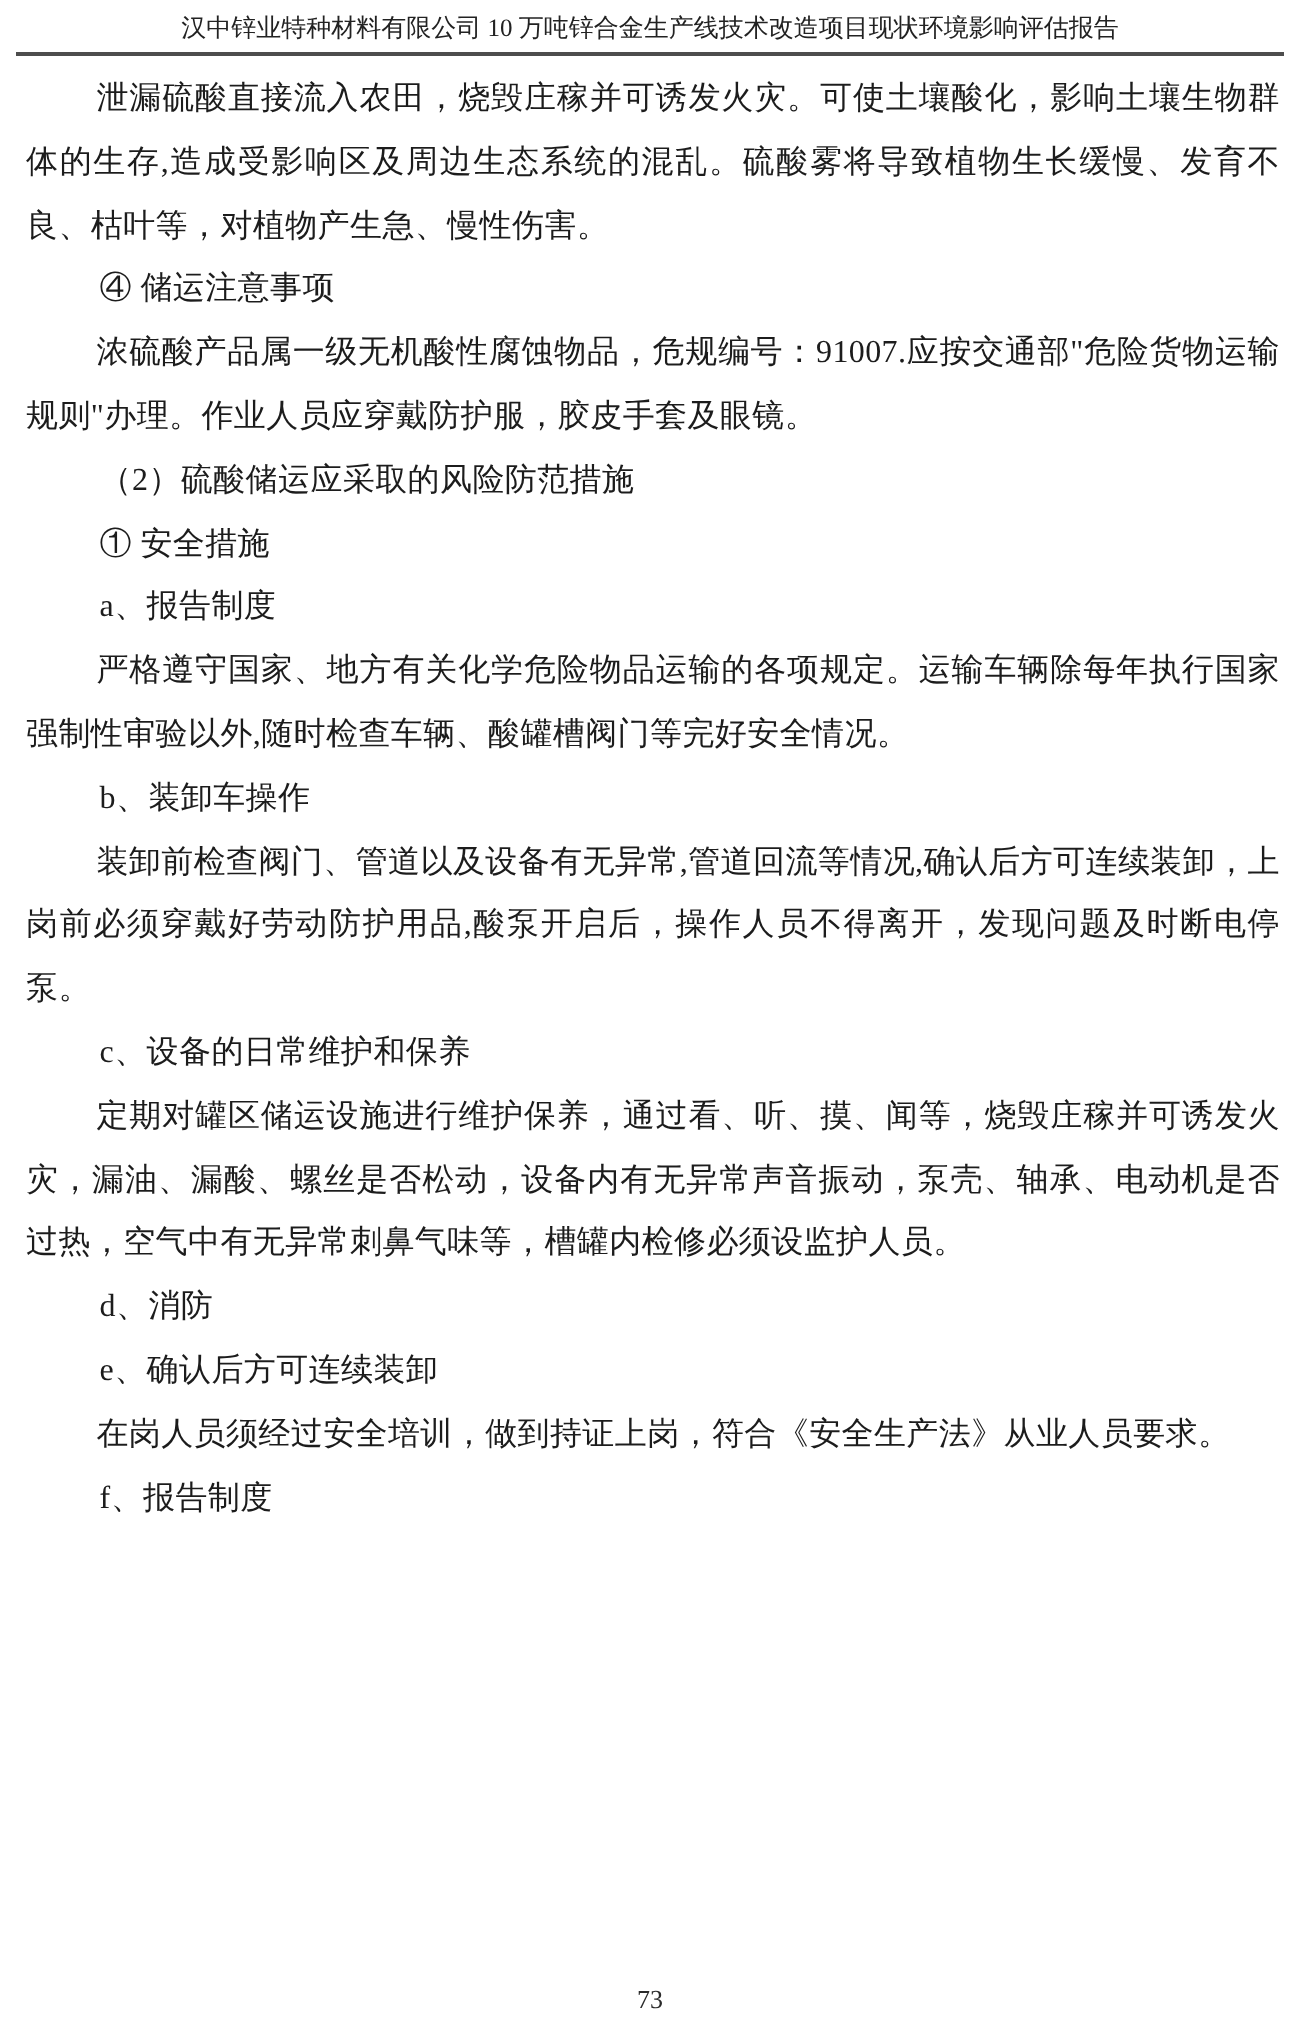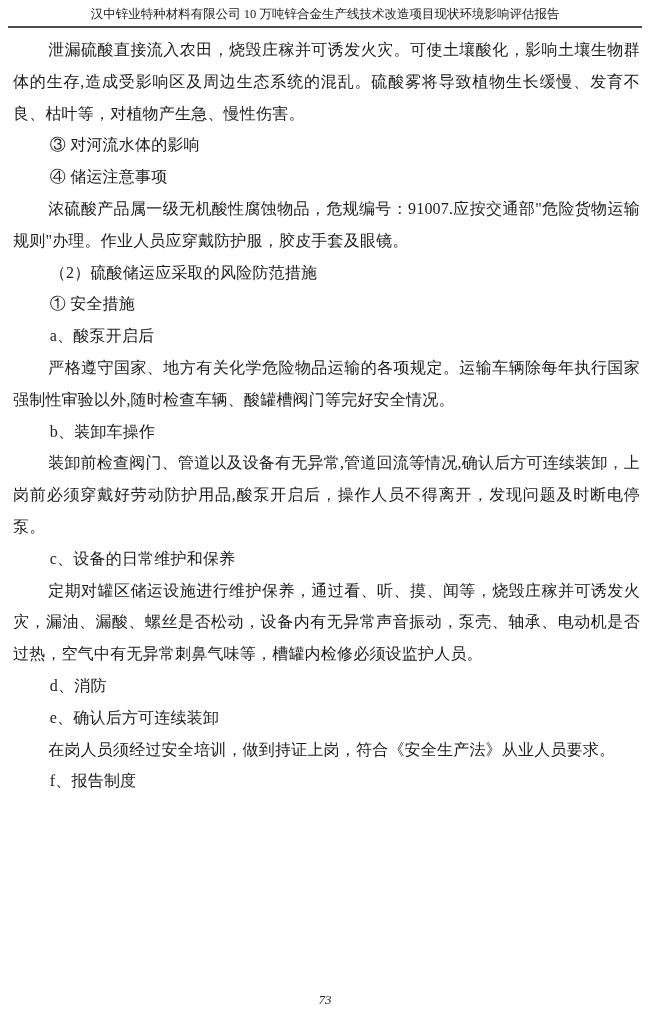--- a/index.html
+++ b/index.html
@@ -50,41 +50,39 @@
     text-align: left;
   }
   .page-number {
     position: absolute;
     bottom: 12px;
     left: 0;
     width: 100%;
     text-align: center;
     font-size: 13px;
     color: #2a2a2a;
-    font-style: italic;
   }
 </style>
 </head>
 <body>
 
 <div class="page">
   <div>
     <div class="header-title">汉中锌业特种材料有限公司 10 万吨锌合金生产线技术改造项目现状环境影响评估报告</div>
     <hr class="header-rule">
   </div>
 
   <div class="content">
 
   <p class="body">泄漏硫酸直接流入农田，烧毁庄稼并可诱发火灾。可使土壤酸化，影响土壤生物群体的生存,造成受影响区及周边生态系统的混乱。硫酸雾将导致植物生长缓慢、发育不良、枯叶等，对植物产生急、慢性伤害。</p>
-      <p class="heading">③ 对河流水体的影响</p>
       <p class="heading">④ 储运注意事项</p>
       <p class="body">浓硫酸产品属一级无机酸性腐蚀物品，危规编号：91007.应按交通部"危险货物运输规则"办理。作业人员应穿戴防护服，胶皮手套及眼镜。</p>
       <p class="heading">（2）硫酸储运应采取的风险防范措施</p>
       <p class="heading">① 安全措施</p>
-      <p class="heading">a、酸泵开启后</p>
+      <p class="heading">a、报告制度</p>
       <p class="body">严格遵守国家、地方有关化学危险物品运输的各项规定。运输车辆除每年执行国家强制性审验以外,随时检查车辆、酸罐槽阀门等完好安全情况。</p>
       <p class="heading">b、装卸车操作</p>
       <p class="body">装卸前检查阀门、管道以及设备有无异常,管道回流等情况,确认后方可连续装卸，上岗前必须穿戴好劳动防护用品,酸泵开启后，操作人员不得离开，发现问题及时断电停泵。</p>
       <p class="heading">c、设备的日常维护和保养</p>
       <p class="body">定期对罐区储运设施进行维护保养，通过看、听、摸、闻等，烧毁庄稼并可诱发火灾，漏油、漏酸、螺丝是否松动，设备内有无异常声音振动，泵壳、轴承、电动机是否过热，空气中有无异常刺鼻气味等，槽罐内检修必须设监护人员。</p>
       <p class="heading">d、消防</p>
       <p class="heading">e、确认后方可连续装卸</p>
       <p class="body">在岗人员须经过安全培训，做到持证上岗，符合《安全生产法》从业人员要求。</p>
       <p class="heading">f、报告制度</p>
     </div>

